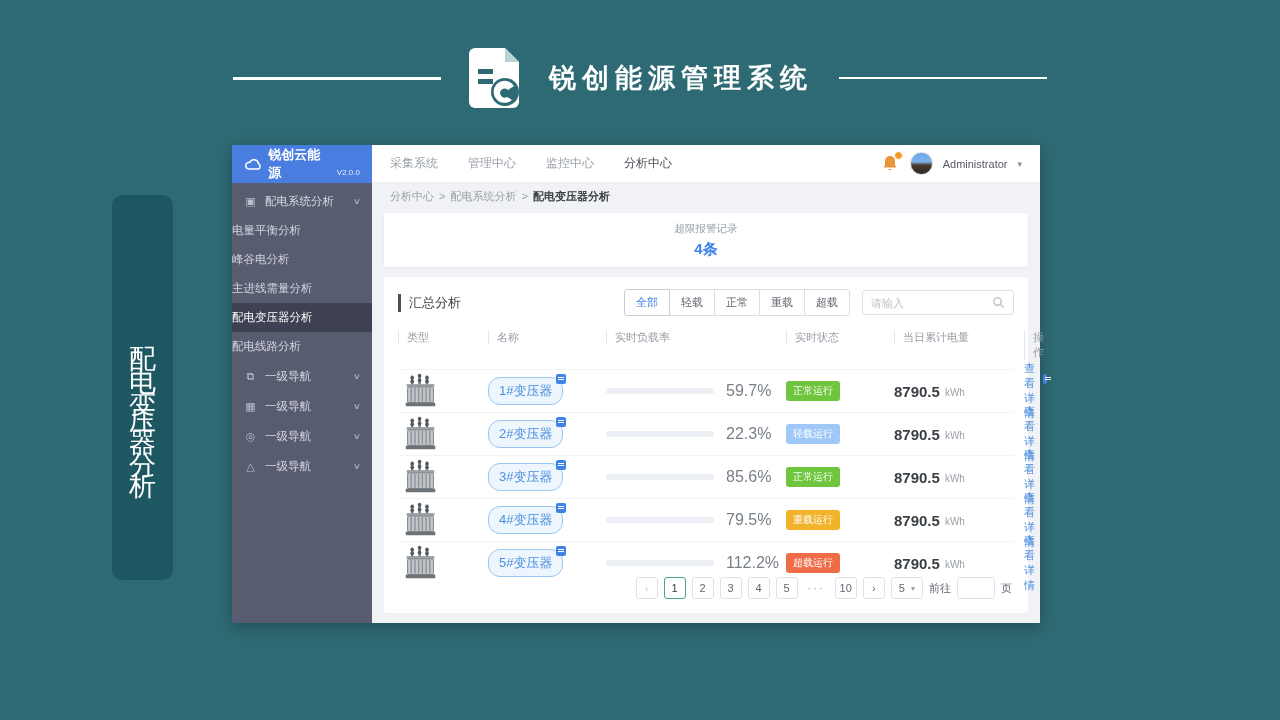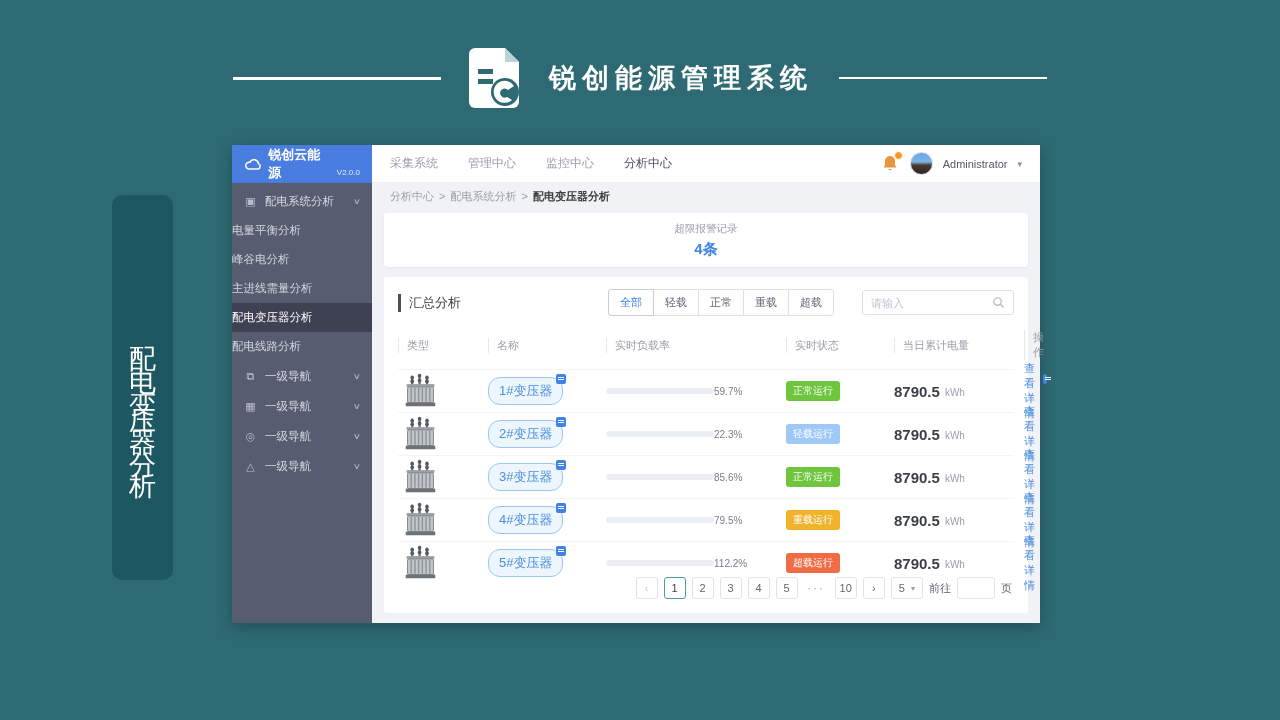--- a/index.html
+++ b/index.html
@@ -62,53 +62,53 @@
     display:flex; align-items:center; box-shadow:0 1px 3px rgba(0,0,0,.05); flex:none; }
   .stat { flex:1; text-align:center; }
   .stat + .stat { border-left:1px solid #ebedf0; }
   .stat-label { font-size:10.5px; color:#98a0aa; }
   .stat-value { font-size:15px; font-weight:bold; color:#3f83e8; margin-top:4px; }
 
   .panel { margin:0 12px 10px; background:#fff; border-radius:3px; flex:1;
     padding:12px 14px 6px; display:flex; flex-direction:column; min-height:0; }
   .panel-head { display:flex; align-items:center; flex:none; }
   .sec-title { font-size:13px; color:#3c4043; border-left:3px solid #4b5057; padding-left:8px; }
-  .head-right { margin-left:auto; display:flex; align-items:center; gap:28px; }
+  .head-right { margin-left:auto; display:flex; align-items:center; gap:12px; }
   .btn-group { display:flex; }
   .fbtn { font-size:11px; color:#606670; border:1px solid #dcdfe6; padding:5px 11px;
     background:#fff; margin-left:-1px; cursor:pointer; }
   .fbtn:first-child { border-radius:3px 0 0 3px; margin-left:0; }
   .fbtn:last-child { border-radius:0 3px 3px 0; }
   .fbtn.active { color:#3f83e8; position:relative; z-index:1; border-color:#c8cdd4; }
   .search-box { width:152px; height:25px; border:1px solid #dcdfe6; border-radius:3px;
     display:flex; align-items:center; padding:0 8px; background:#fff; }
   .search-box input { border:none; outline:none; flex:1; font-size:11px; color:#606670; min-width:0; }
   .search-box input::placeholder { color:#bfc4cc; }
 
   .tbl { margin-top:14px; flex:1; display:flex; flex-direction:column; min-height:0; }
-  .thead { display:flex; align-items:center; font-size:11px; color:#9aa0a8; padding-bottom:9px; flex:none; }
+  .thead { display:flex; align-items:flex-start; font-size:11px; color:#9aa0a8; padding-bottom:9px; flex:none; }
   .th { border-left:1px solid #e3e6ea; padding-left:8px; }
   .c-type { width:90px; flex:none; }
   .c-name { width:118px; flex:none; }
   .c-load { width:180px; flex:none; }
   .c-status { width:108px; flex:none; }
   .c-energy { width:130px; flex:none; }
   .c-action { flex:1; }
   .trow { display:flex; align-items:center; height:43px; border-top:1px solid #f3f4f7; }
   .cell { display:flex; align-items:center; }
   .tx-img { width:37px; height:37px; margin-left:4px; }
   .name-pill { position:relative; display:inline-block; border:1px solid #9ac6f2; background:#edf5fd;
     color:#4a8ede; font-size:13px; padding:4px 10px; border-radius:12px; cursor:pointer; }
   .corner-badge { position:absolute; top:-5px; right:-6px; width:10px; height:10px;
     background:#3f83e8; border-radius:2px; }
   .corner-badge::after { content:""; position:absolute; left:2px; top:3px; width:6px; height:1px;
     background:#fff; box-shadow:0 2px 0 #fff; }
   .track { width:108px; height:6px; background:#ebeef3; border-radius:3px; overflow:hidden; }
   .fill { height:100%; background:#3f8cf0; border-radius:3px; }
-  .pct { font-size:10px; color:#787f88; }
+  .pct { font-size:16px; color:#787f88; margin-left:12px; }
   .status-badge { font-size:10px; color:#fff; padding:3px 7px; border-radius:3px; }
   .st-normal { background:#6fc53d; }
   .st-light  { background:#a0c8f7; }
   .st-heavy  { background:#f0b32a; }
   .st-over   { background:#ef6c47; }
   .energy-val { font-size:15px; font-weight:bold; color:#3a3f45; }
   .energy-unit { font-size:10px; color:#9aa0a8; margin-left:5px; margin-top:3px; }
   .action-link { position:relative; font-size:11px; color:#4a8ede; cursor:pointer; }
 
   .pagination { display:flex; justify-content:flex-end; align-items:center; gap:6px;

